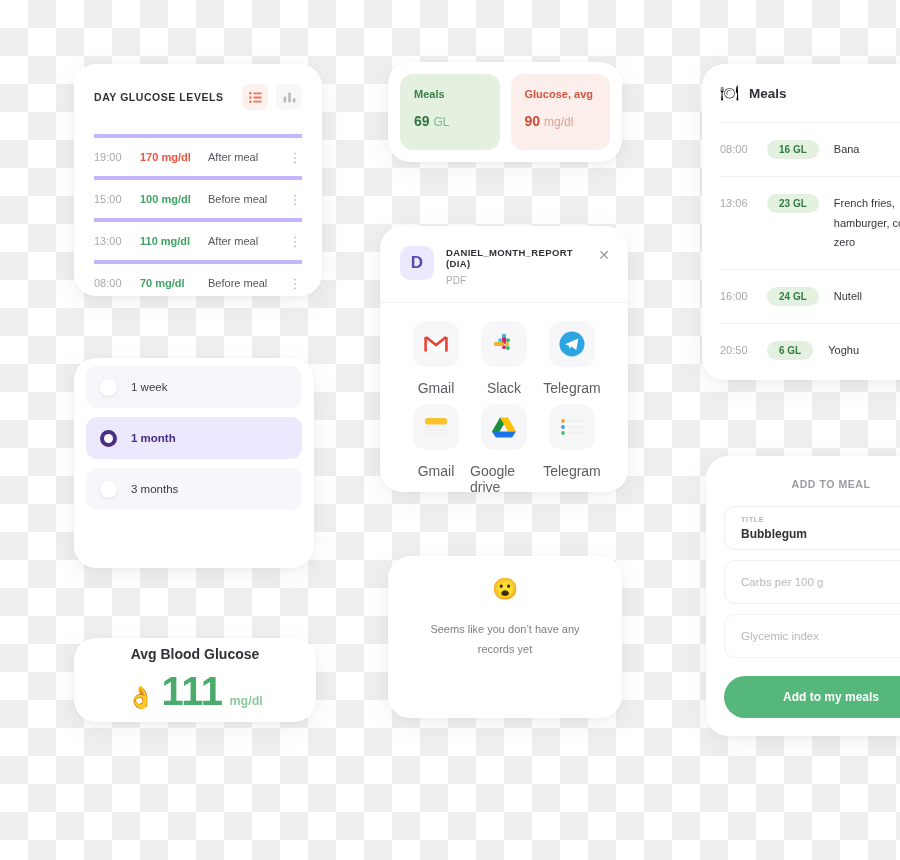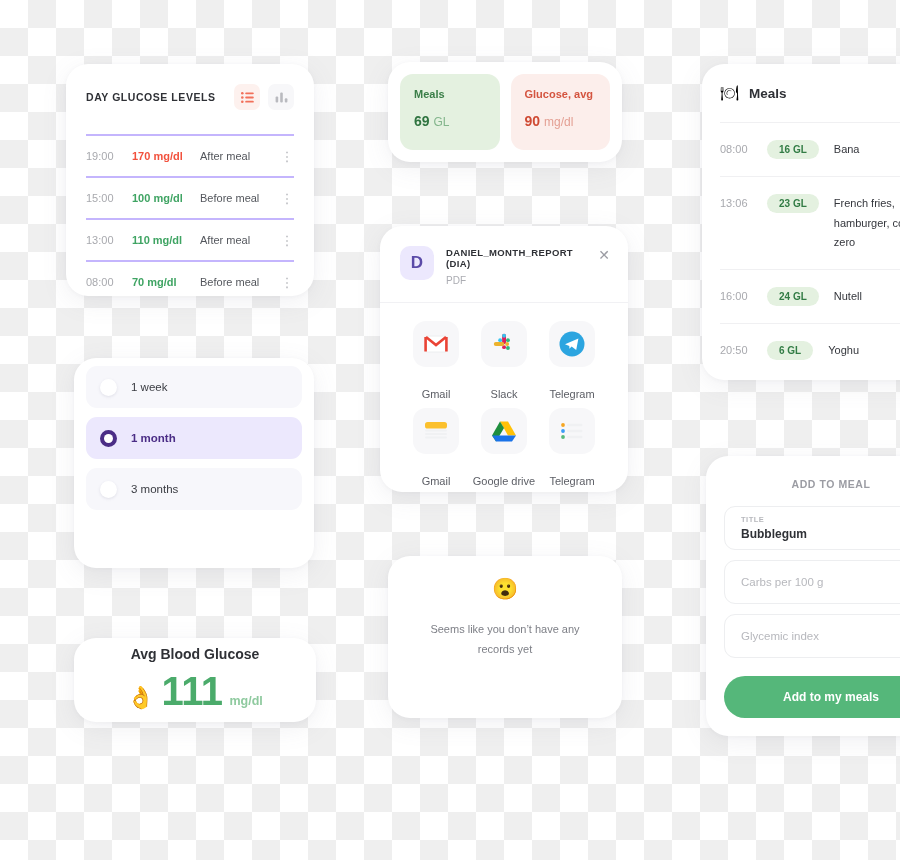--- a/index.html
+++ b/index.html
@@ -20,21 +20,21 @@
 
   .card {
     position: absolute;
     background: #ffffff;
     border-radius: 22px;
     box-shadow: 0 6px 26px rgba(120,120,140,0.10), 0 1px 4px rgba(120,120,140,0.06);
   }
 
   
   #glucose-card {
-    left: 66px; top: 64px; width: 248px; height: 232px;
+    left: 74px; top: 64px; width: 248px; height: 232px;
     padding: 0 20px;
   }
   .gl-header {
     display: flex; align-items: center; justify-content: space-between;
     height: 58px; padding-top: 8px;
   }
   .gl-title {
     font-size: 10.5px; font-weight: bold; letter-spacing: 0.55px;
     color: #2f3136;
   }
@@ -43,21 +43,21 @@
     width: 26px; height: 26px; border-radius: 7px;
     display: flex; align-items: center; justify-content: center;
   }
   .icon-btn.active { background: #fdf1ee; }
   .icon-btn.plain { background: #f7f7f9; }
 
   .gl-rows { margin-top: 12px; }
   .gl-row {
     display: flex; align-items: center;
     height: 42px;
-    border-top: 2px solid #c4b5fd;
+    border-top: 4px solid #c4b5fd;
     font-size: 11px;
   }
   .gl-time { width: 46px; color: #a8a9ae; }
   .gl-val  { width: 68px; font-weight: bold; }
   .gl-val.high { color: #f2513d; }
   .gl-val.ok   { color: #3fa463; }
   .gl-note { flex: 1; color: #53565c; }
   .gl-more { width: 14px; color: #b3b4b9; text-align: center; font-size: 13px; letter-spacing: 0; }
 
   
@@ -143,21 +143,21 @@
 
   .app-grid {
     display: grid; grid-template-columns: repeat(3, 1fr);
     row-gap: 8px; padding: 18px 22px 0 22px;
   }
   .app-cell { display: flex; flex-direction: column; align-items: center; }
   .app-tile {
     width: 46px; height: 46px; border-radius: 13px; background: #f7f7f9;
     display: flex; align-items: center; justify-content: center;
   }
-  .app-name { font-size: 11px; color: #5c5e65; margin-top: 21px; }
+  .app-name { font-size: 14px; color: #5c5e65; margin-top: 13px; }
 
   
   #empty-card {
     left: 388px; top: 556px; width: 234px; height: 162px;
     display: flex; flex-direction: column; align-items: center;
     padding-top: 22px;
   }
   .empty-emoji { font-size: 21px; line-height: 1; }
   .empty-text {
     margin-top: 20px; font-size: 11px; color: #7d7f86;

